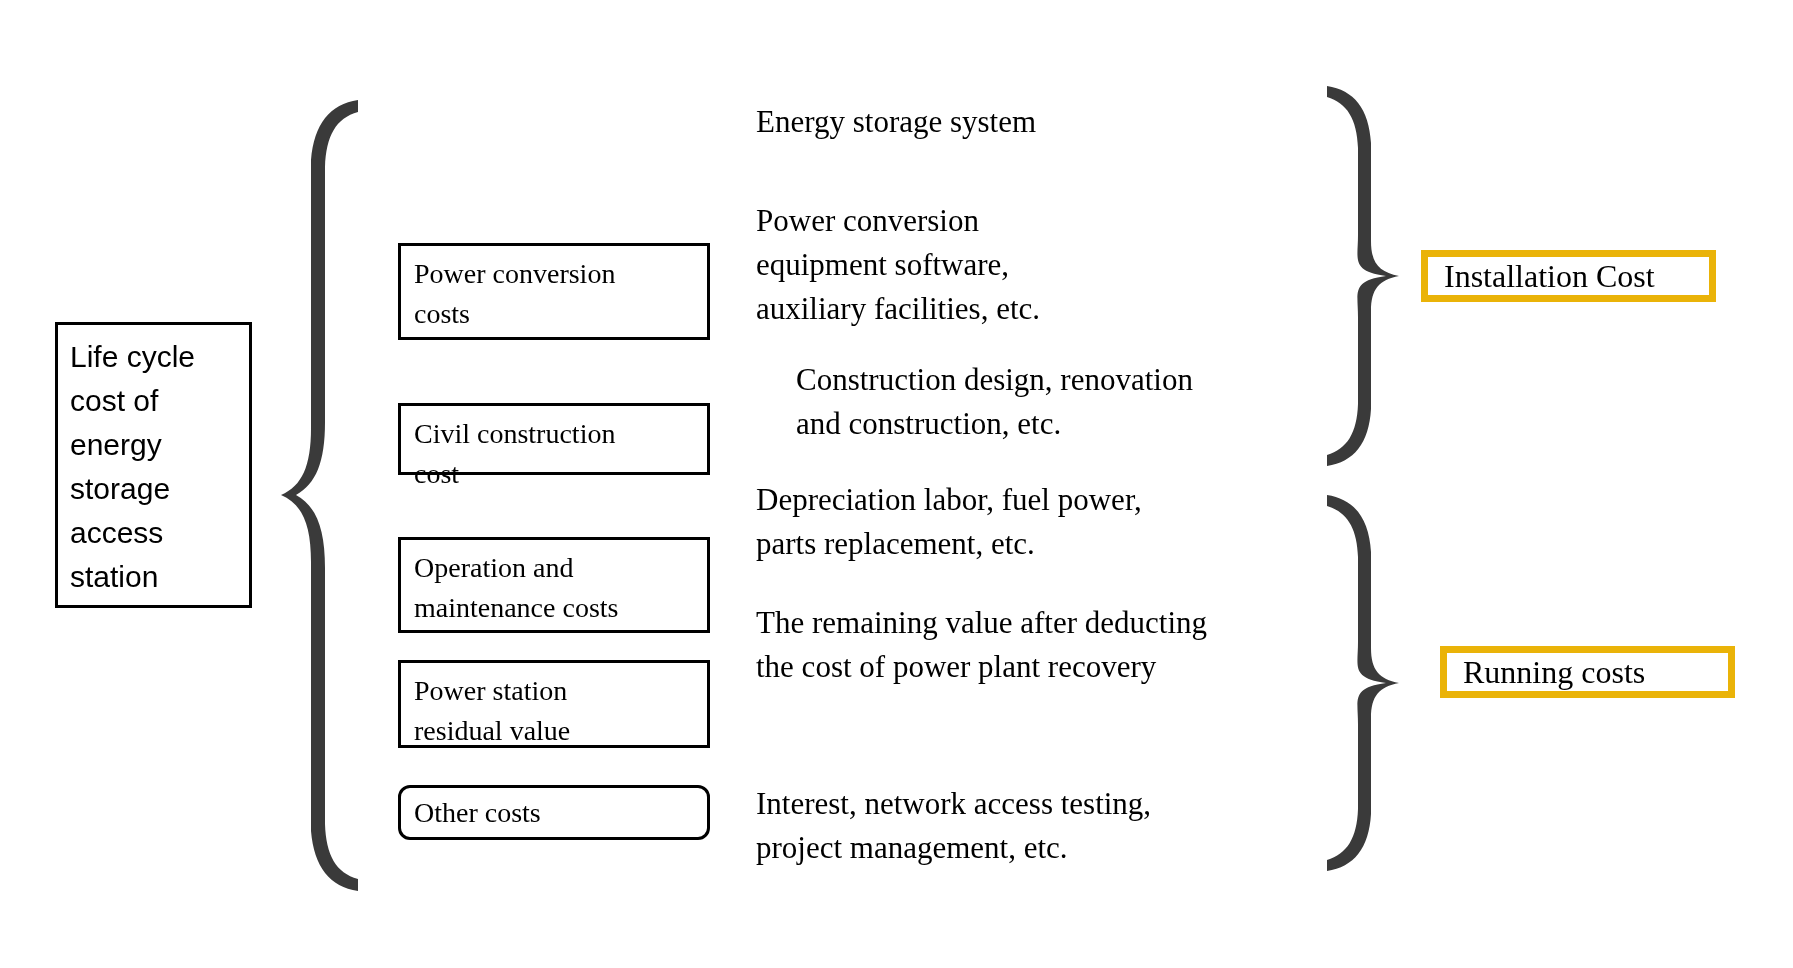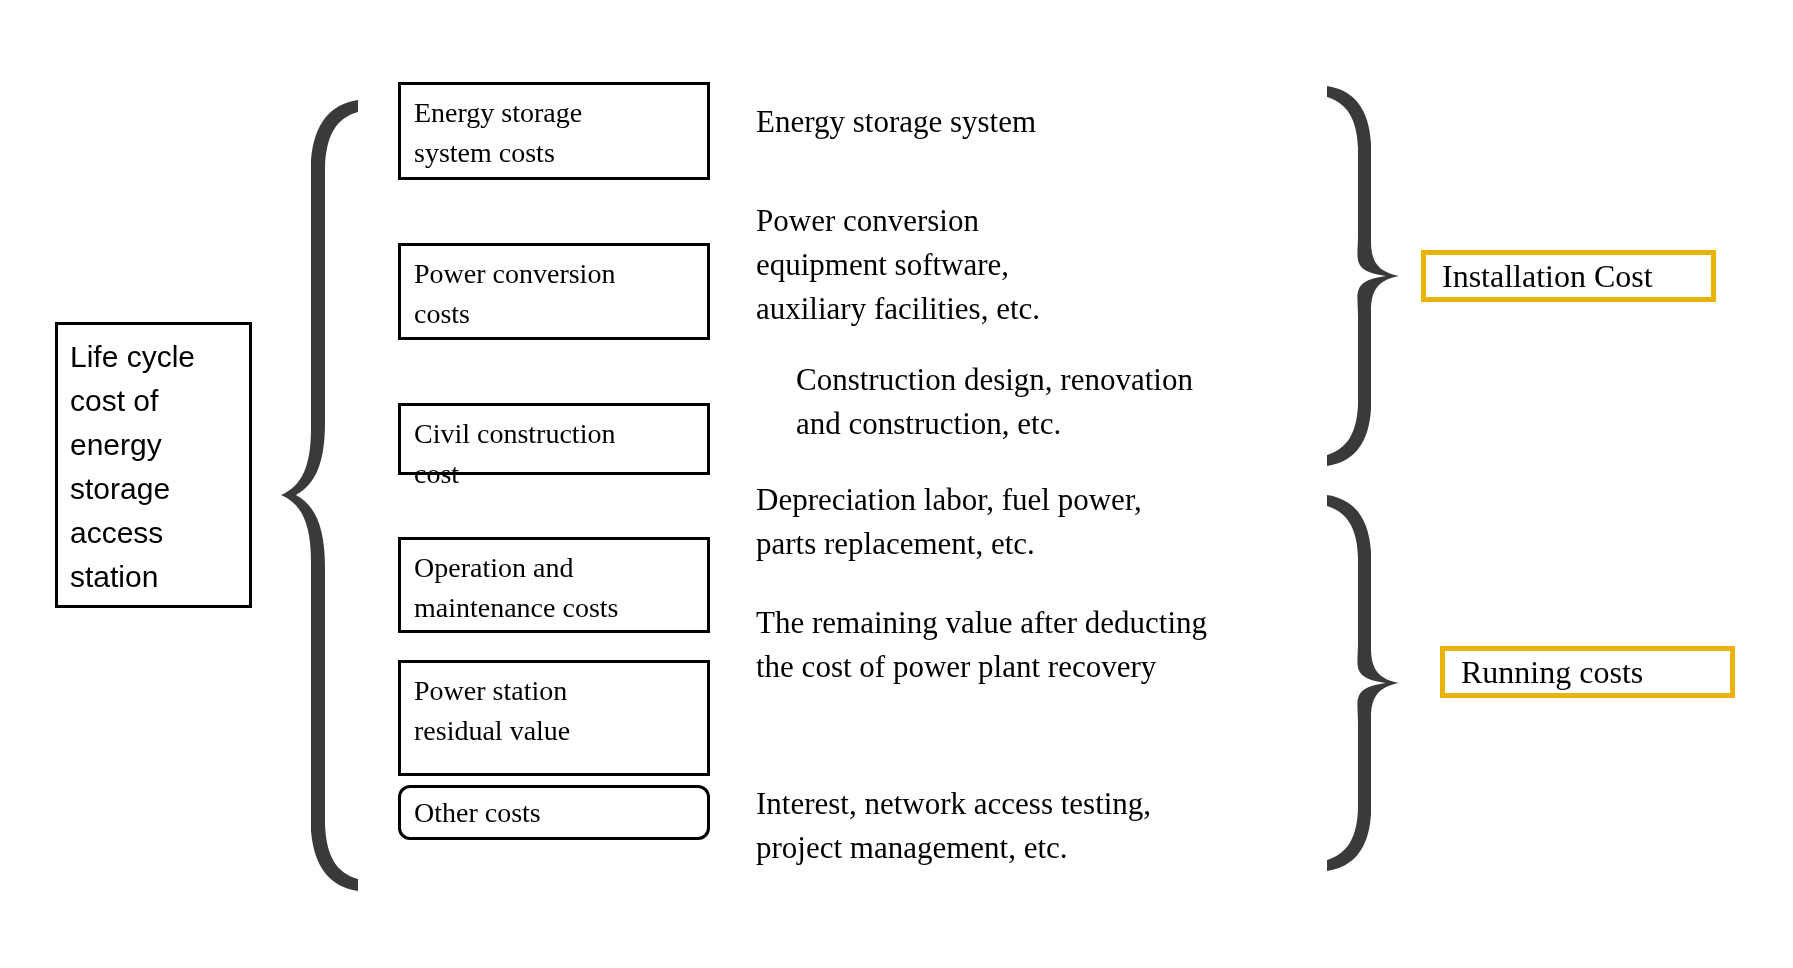--- a/index.html
+++ b/index.html
@@ -57,21 +57,21 @@
     left: 756px;
     font-family: "Liberation Serif", serif;
     font-size: 31px;
     line-height: 44px;
     color: #000000;
     white-space: pre-line;
   }
 
   
   .group-box {
-    border: 5px solid #eab308;
+    border: 7px solid #eab308;
     box-sizing: border-box;
     background: #ffffff;
     font-family: "Liberation Serif", serif;
     font-size: 32px;
     color: #000000;
     display: flex;
     align-items: center;
     padding-left: 16px;
   }
 
@@ -105,33 +105,31 @@
         C 58 775, 48 757, 47 726
         L 47 470
         C 47 430, 38 408, 18 397
         C 38 386, 47 364, 47 324
         L 47 69
         C 48 38, 58 20, 80 14
         Z"></path>
     </svg>
   </div>
 
-  <div class="abs comp-box" style="top:82px;  height:98px;">Energy storage
-system costs</div>
 
   <div class="abs comp-box" style="top:243px; height:97px;">Power conversion
 costs</div>
 
   <div class="abs comp-box" style="top:403px; height:72px;">Civil construction
 cost</div>
 
   <div class="abs comp-box" style="top:537px; height:96px;">Operation and
 maintenance costs</div>
 
-  <div class="abs comp-box" style="top:660px; height:116px;">Power station
+  <div class="abs comp-box" style="top:660px; height:88px;">Power station
 residual value</div>
 
   <div class="abs comp-box" style="top:785px; height:55px; padding-top:5px;border-radius:12px;">Other costs</div>
 
   <div class="abs desc" style="top:100px;">Energy storage system</div>
 
   <div class="abs desc" style="top:199px;">Power conversion
 equipment software,
 auxiliary facilities, etc.</div>
 

